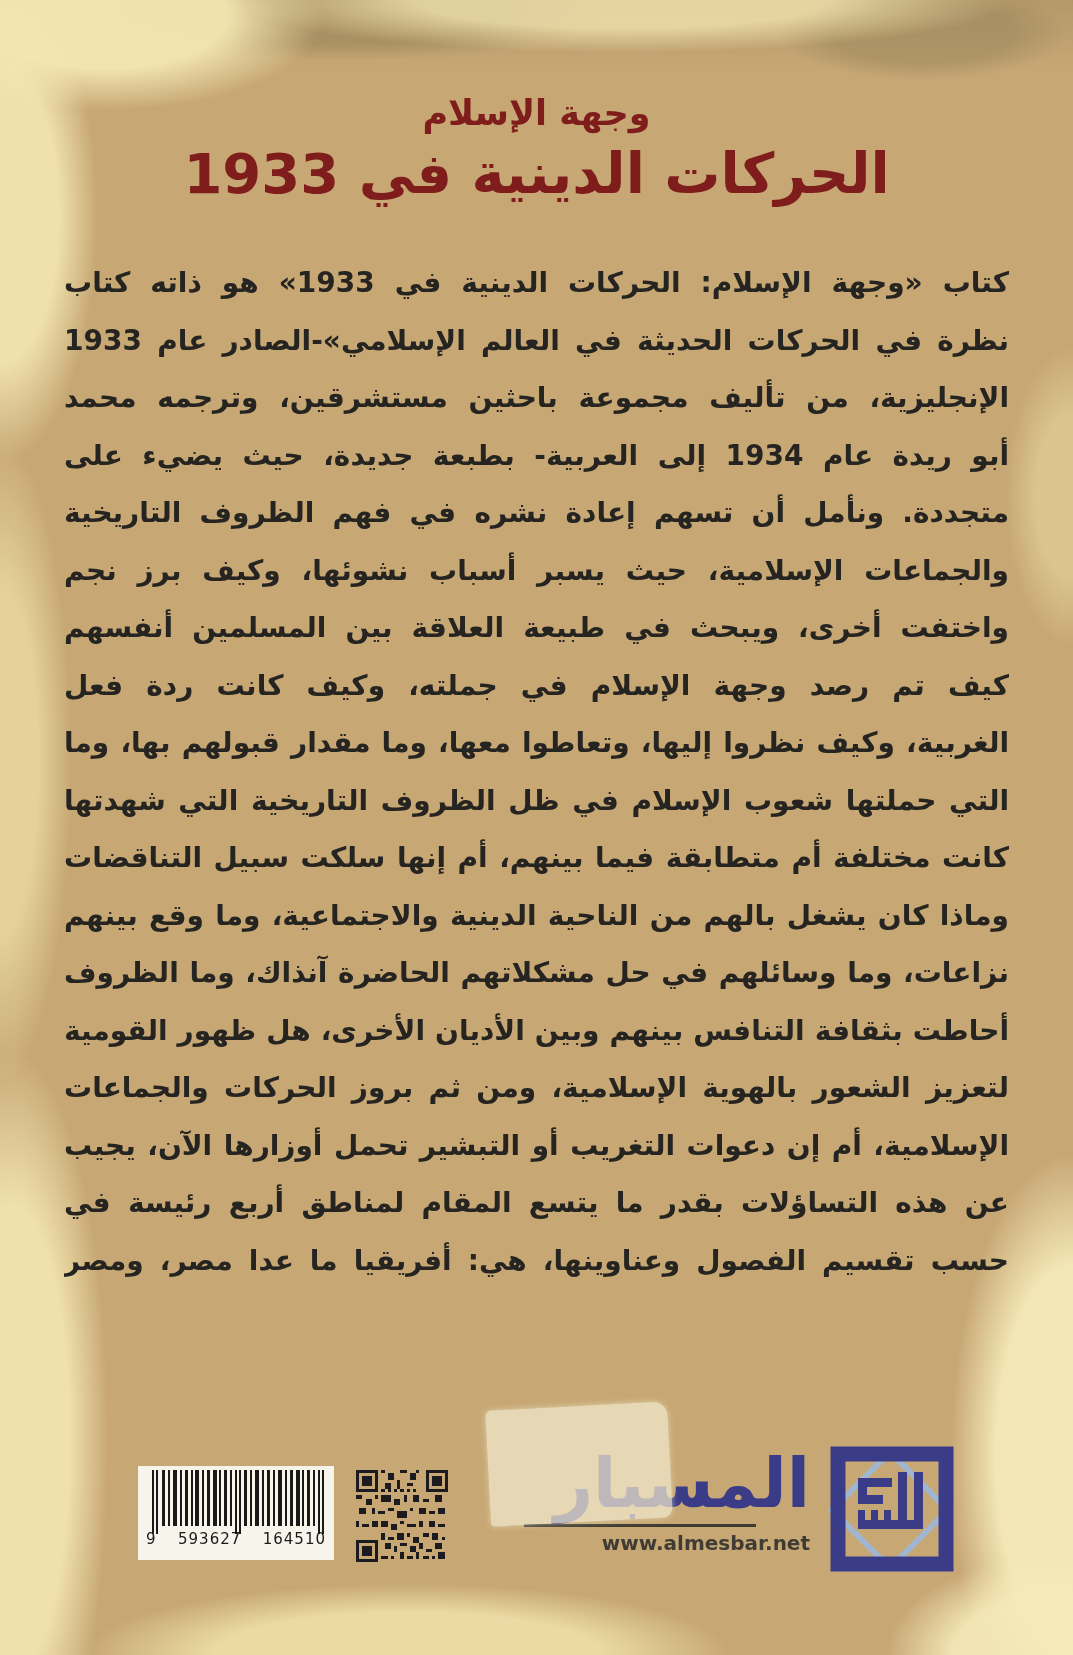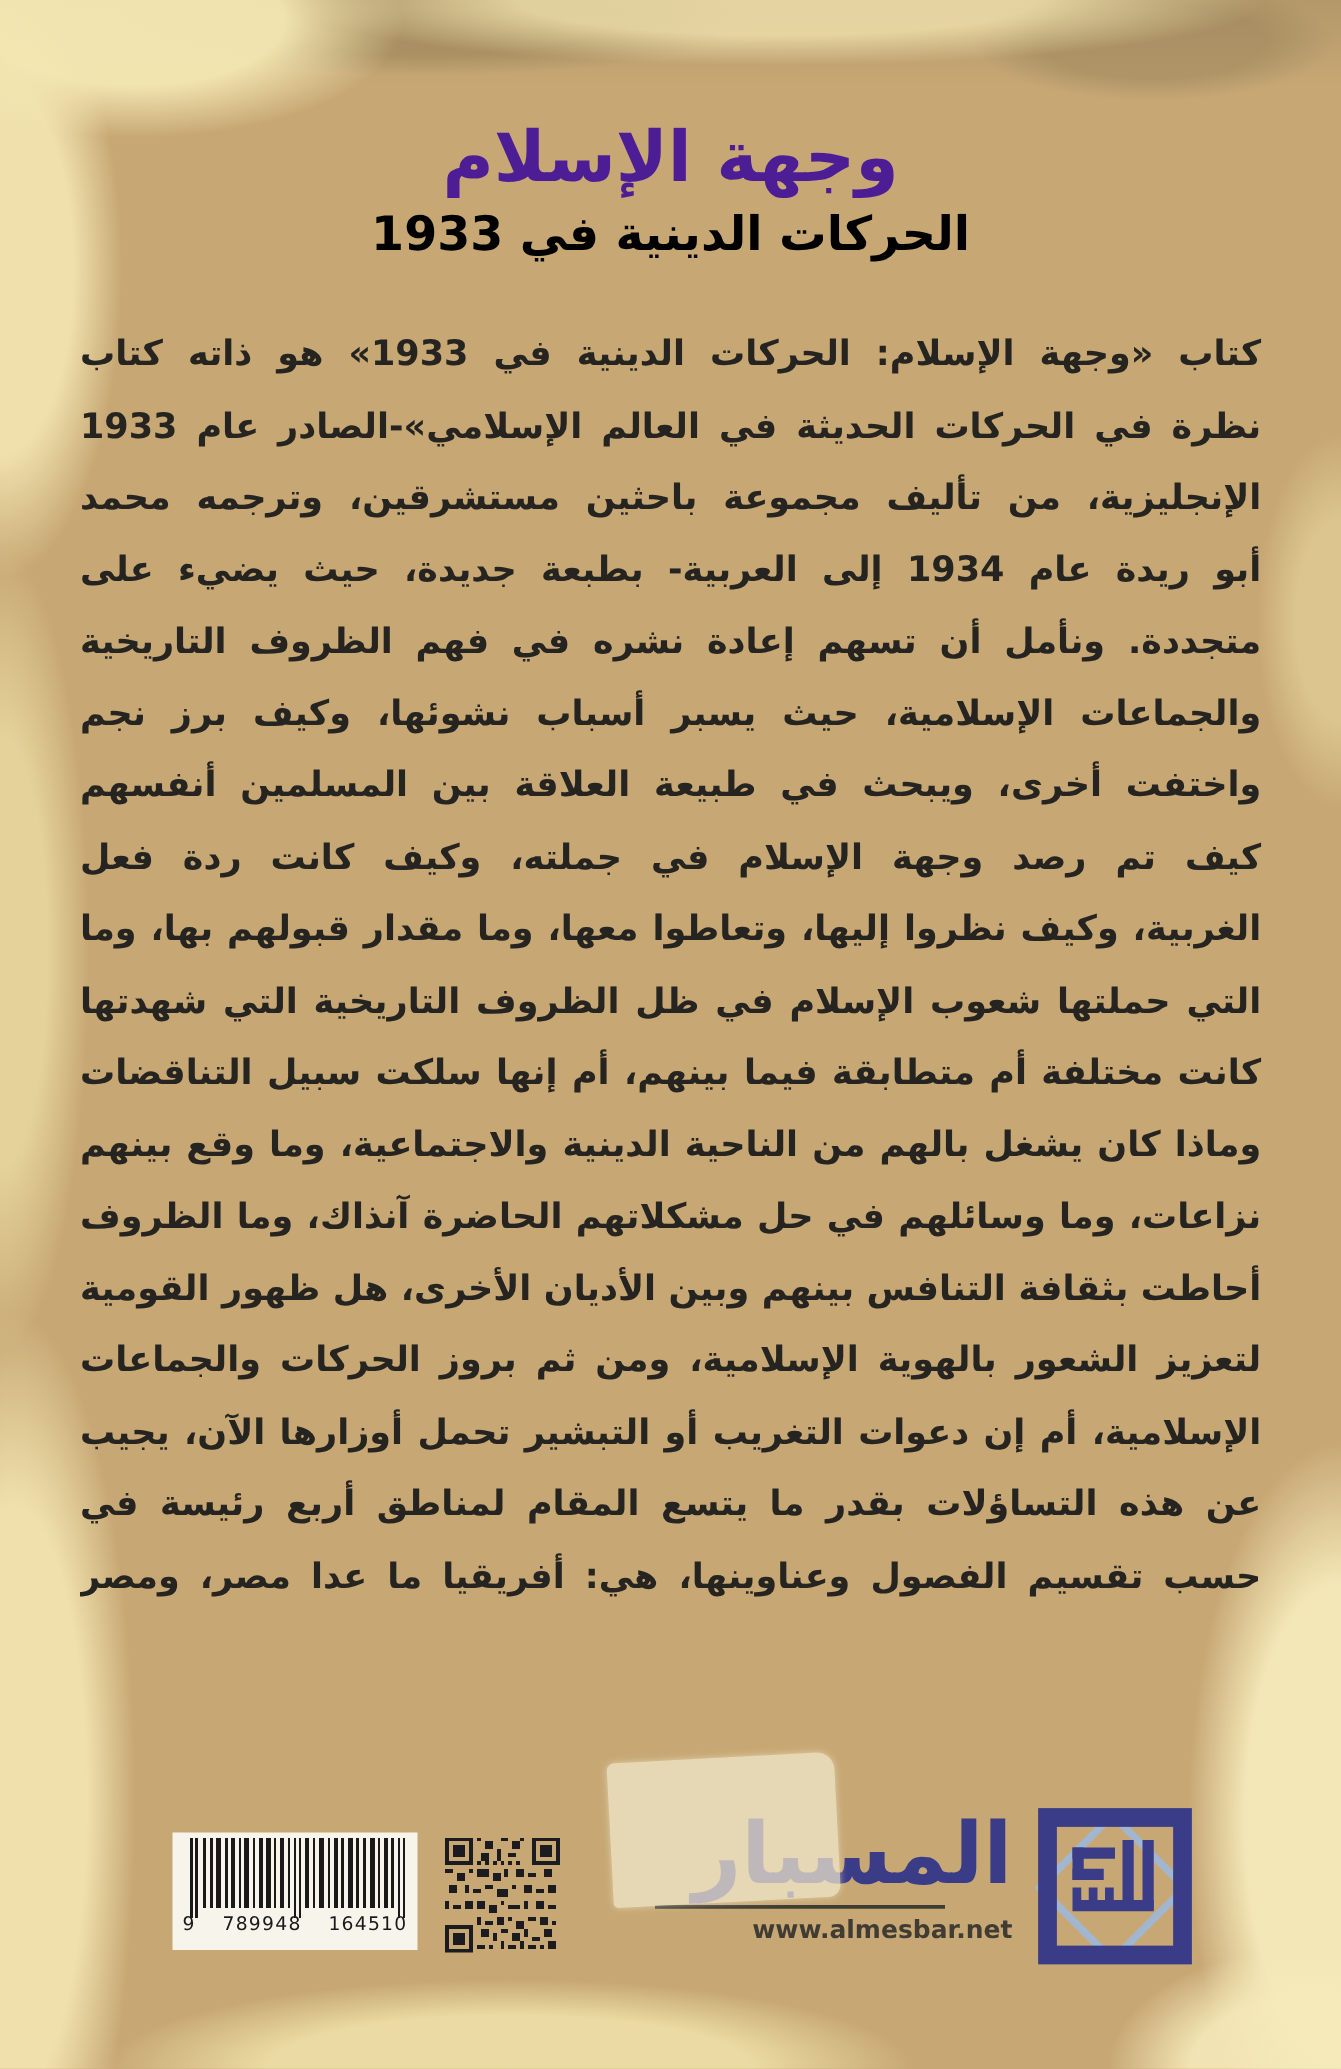--- a/index.html
+++ b/index.html
@@ -17,22 +17,22 @@
       radial-gradient(ellipse 170px 420px at 100% 88%, rgba(246,234,186,.95) 0 45%, transparent 72%),
       radial-gradient(ellipse 430px 95px at 38% 100%, rgba(241,227,171,.85) 0 45%, transparent 75%),
       radial-gradient(ellipse 220px 130px at 98% 100%, rgba(246,234,186,.9) 0 45%, transparent 75%),
       radial-gradient(ellipse 180px 60px at 86% 2%, rgba(148,127,88,.45) 0 50%, transparent 80%),
       radial-gradient(ellipse 320px 55px at 32% 1%, rgba(138,118,80,.4) 0 50%, transparent 80%),
       radial-gradient(ellipse 90px 200px at 100% 30%, rgba(240,226,170,.5) 0 40%, transparent 75%),
       linear-gradient(to bottom, rgba(122,104,68,.25), rgba(122,104,68,0) 70px);
     color:#22201c;
   }
   .title-block{position:absolute;top:92px;left:0;width:100%;text-align:center;}
-  .title-line1{font-size:56px;font-weight:bold;color:#4c1d95;line-height:1.25;}
-  .title-line2{font-size:38px;font-weight:bold;color:#000000;line-height:1.35;}
+  .title-line1{font-size:35px;font-weight:bold;color:#7f1d1d;line-height:1.25;}
+  .title-line2{font-size:56px;font-weight:bold;color:#7f1d1d;line-height:1.35;}
   .body-text{position:absolute;top:254px;right:64px;left:64px;}
   .body-line{
     font-size:28px;font-weight:bold;color:#262420;
     height:57.5px;line-height:57.5px;overflow:hidden;
     text-align:justify;text-align-last:justify;
     white-space:normal;
   }
   .body-line.last{text-align-last:right;}
   .footer{position:absolute;left:0;top:1380px;width:1073px;height:275px;}
   .barcode-box{
@@ -125,21 +125,21 @@
           <rect x="158" y="4" width="4" height="56"></rect>
         <rect x="164" y="4" width="2" height="56"></rect>
           <rect x="169" y="4" width="3" height="56"></rect>
         <rect x="175" y="4" width="2" height="56"></rect>
         <rect x="180" y="4" width="2" height="64"></rect>
           <rect x="184" y="4" width="2" height="64"></rect>
       </g>
     </svg>
     <div class="barcode-digits">
       <span>9</span>
-      <span>789948</span>
+      <span>593627</span>
       <span>164510</span>
     </div>
   </div>
 
   <svg class="qr" width="92" height="92" viewBox="0 0 29 29" shape-rendering="crispEdges">
     <g fill="#1b1b20">
       <rect x="0" y="0" width="7" height="7"></rect>
         <rect x="22" y="0" width="7" height="7"></rect>
         <rect x="0" y="22" width="7" height="7"></rect>
     </g>

